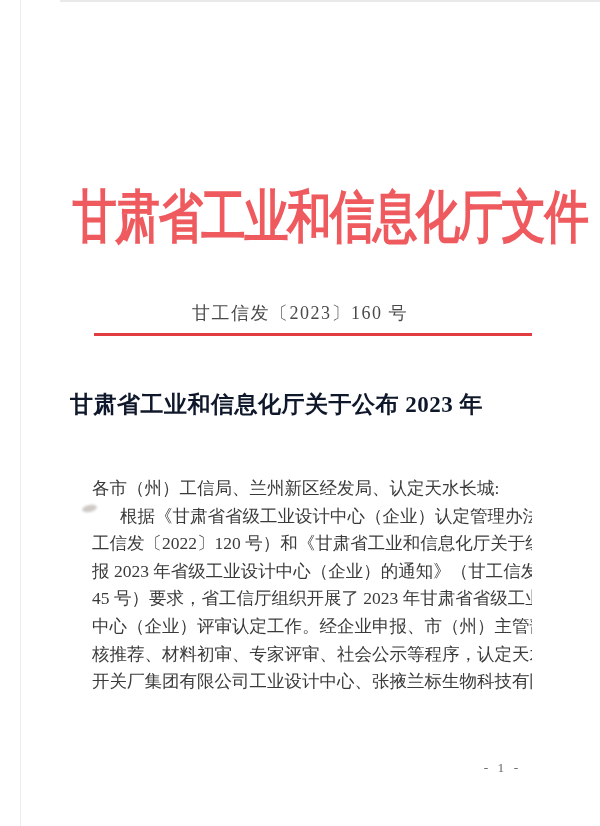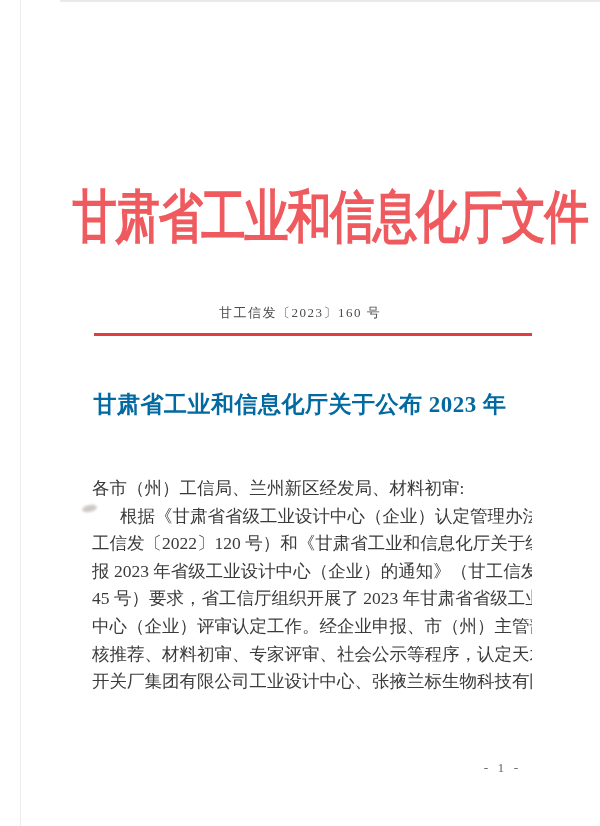--- a/index.html
+++ b/index.html
@@ -34,34 +34,34 @@
   }
   .banner-inner{
     display:inline-block;
     transform:scaleX(0.78);
     transform-origin:50% 50%;
     letter-spacing:-2px;
   }
   .docnum{
     position:absolute;top:302px;left:0;width:600px;
     text-align:center;
-    font-size:13px;line-height:22px;
+    font-size:18px;line-height:22px;
     color:#4a4a4a;
     letter-spacing:1.5px;
   }
   .redline{
     position:absolute;top:333px;left:94px;width:438px;height:3px;
     background:#e13c40;
   }
   .title{
     position:absolute;top:390px;left:70px;width:460px;
-    text-align:center;
+    text-align:left;
     font-size:23px;line-height:29px;
     font-weight:bold;
-    color:#0369a1;
+    color:#0f172a;
     letter-spacing:0.5px;
   }
   .body{
     position:absolute;top:475px;left:92px;width:440px;
     font-size:17.5px;line-height:27.6px;
     color:#3a3a3a;
   }
   .body .line{
     text-align:justify;
     text-align-last:justify;
@@ -99,21 +99,21 @@
 
   <div class="docnum">甘工信发〔2023〕160 号</div>
 
   <div class="redline" style="background: rgb(225, 60, 64);"></div>
 
   <div class="title">
     <div>甘肃省工业和信息化厅关于公布 2023 年</div>
   </div>
 
   <div class="body">
-    <div class="line plain">各市（州）工信局、兰州新区经发局、材料初审:</div>
+    <div class="line plain">各市（州）工信局、兰州新区经发局、认定天水长城:</div>
     <div class="line indent">根据《甘肃省省级工业设计中心（企业）认定管理办法》（甘</div>
     <div class="line">工信发〔2022〕120 号）和《甘肃省工业和信息化厅关于组织申</div>
     <div class="line">报 2023 年省级工业设计中心（企业）的通知》（甘工信发〔2023〕</div>
     <div class="line">45 号）要求，省工信厅组织开展了 2023 年甘肃省省级工业设计</div>
     <div class="line">中心（企业）评审认定工作。经企业申报、市（州）主管部门审</div>
     <div class="line">核推荐、材料初审、专家评审、社会公示等程序，认定天水长城</div>
     <div class="line">开关厂集团有限公司工业设计中心、张掖兰标生物科技有限公司</div>
   </div>
 
   <div class="pagenum">- 1 -</div>

